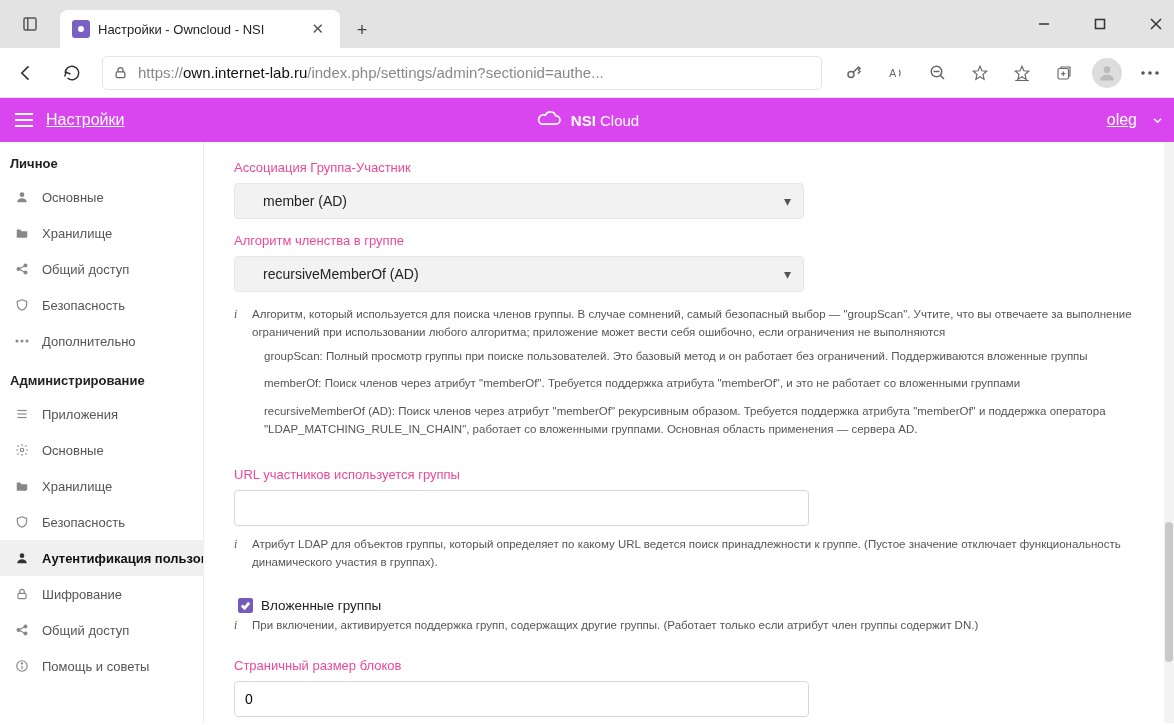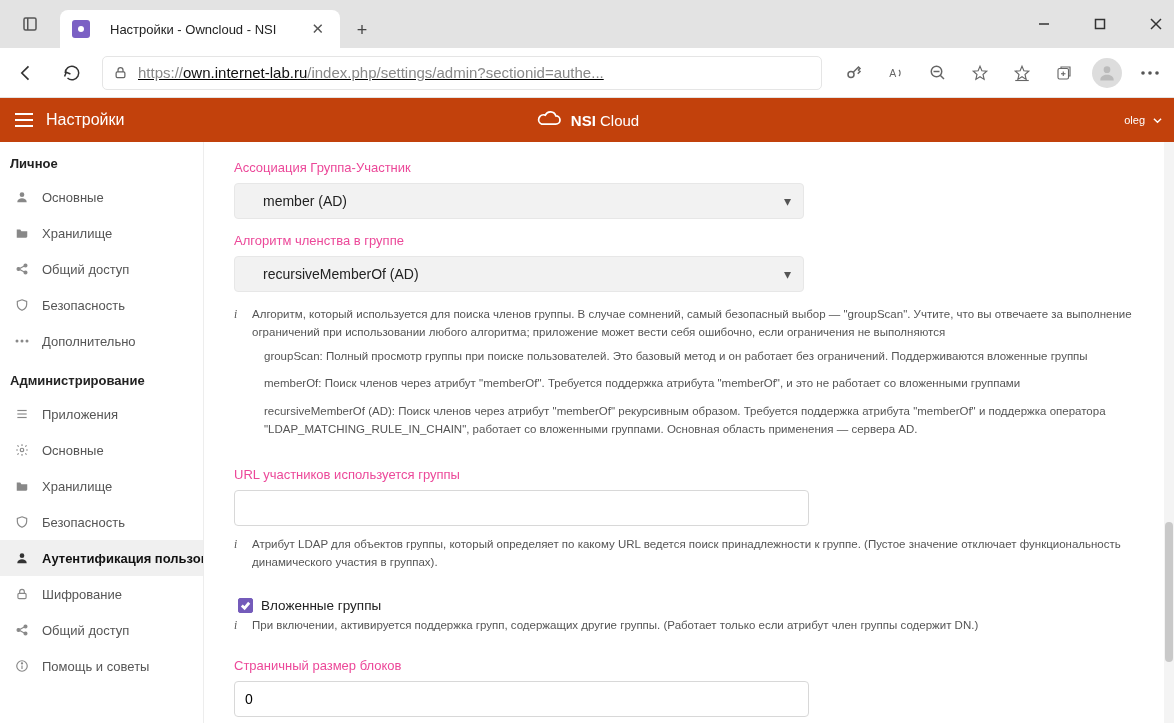--- a/index.html
+++ b/index.html
@@ -1,48 +1,48 @@
 <!DOCTYPE html>
 <html><head>
 <meta charset="utf-8">
 <style>
   * { box-sizing: border-box; margin: 0; padding: 0; font-family: "Segoe UI", Arial, sans-serif; }
   html, body { width: 1174px; height: 725px; overflow: hidden; background: #fff; }
 
   
   .titlebar { height: 48px; background: #e3e3e3; display: flex; align-items: flex-end; }
   .titlebar-left { width: 60px; display: flex; align-items: center; justify-content: center; height: 100%; }
-  .tab { background: #fff; height: 38px; border-radius: 8px 8px 0 0; display: flex; align-items: center; padding: 0 12px; min-width: 280px; gap: 20px; }
+  .tab { background: #fff; height: 38px; border-radius: 8px 8px 0 0; display: flex; align-items: center; padding: 0 12px; min-width: 280px; gap: 8px; }
   .tab .favicon { width: 18px; height: 18px; background: #7b60c4; border-radius: 3px; display: flex; align-items: center; justify-content: center; }
   .tab .favicon svg { width: 12px; height: 12px; fill: #fff; }
   .tab-title { font-size: 13px; color: #222; flex: 1; white-space: nowrap; overflow: hidden; }
   .tab-close { color: #555; font-size: 15px; cursor: pointer; padding: 2px 4px; }
   .new-tab { width: 32px; height: 32px; display: flex; align-items: center; justify-content: center; color: #444; font-size: 18px; margin-left: 6px; margin-bottom: 2px; cursor: pointer; }
   .titlebar-spacer { flex: 1; }
   .win-controls { display: flex; height: 100%; align-items: center; padding-right: 4px; gap: 28px; }
   .win-btn { width: 28px; height: 28px; display: flex; align-items: center; justify-content: center; color: #333; }
 
   .addressbar { height: 50px; background: #fff; border-bottom: 1px solid #e3e3e3; display: flex; align-items: center; padding: 0 10px; gap: 14px; }
   .nav-btn { width: 32px; height: 32px; display: flex; align-items: center; justify-content: center; color: #333; border-radius: 4px; }
-  .url-box { flex: 1; height: 34px; background: #fff; border: 1px solid #e5e5e5; border-radius: 5px; display: flex; align-items: center; padding: 0 10px; gap: 10px; max-width: 720px; text-decoration: underline; }
+  .url-box { flex: 1; height: 34px; background: #fff; border: 1px solid #e5e5e5; border-radius: 5px; display: flex; align-items: center; padding: 0 10px; gap: 10px; max-width: 720px; }
   .url-text { font-size: 15px; color: #888; white-space: nowrap; overflow: hidden; }
   .url-text .host { color: #111; }
   .addr-icons { display: flex; gap: 14px; align-items: center; margin-left: auto; }
   .addr-icon { width: 28px; height: 28px; display: flex; align-items: center; justify-content: center; color: #555; }
   .avatar { width: 30px; height: 30px; border-radius: 50%; background: #ddd; display: flex; align-items: center; justify-content: center; }
 
   
-  .app-header { height: 44px; background: #c2410c; color: #fff; display: flex; align-items: center; padding: 0 12px; position: relative; }
+  .app-header { height: 44px; background: #d946ef; color: #fff; display: flex; align-items: center; padding: 0 12px; position: relative; text-decoration: underline; }
   .hamburger { width: 24px; height: 24px; display: flex; align-items: center; justify-content: center; margin-right: 10px; }
   .app-title { font-size: 16px; font-weight: 400; }
   .app-brand { position: absolute; left: 50%; transform: translateX(-50%); display: flex; align-items: center; gap: 8px; }
   .app-brand svg { width: 28px; height: 20px; fill: #fff; }
   .brand-text { font-size: 15px; }
   .brand-text b { font-weight: 600; }
-  .user-menu { margin-left: auto; font-size: 11px; display: flex; align-items: center; gap: 8px; }
+  .user-menu { margin-left: auto; font-size: 16px; display: flex; align-items: center; gap: 16px; }
 
   
   .app-body { display: flex; height: 581px; }
   .sidebar { width: 204px; border-right: 1px solid #ededed; background: #fff; overflow-y: auto; font-size: 13px; color: #222; }
   .side-group-title { font-weight: 600; padding: 14px 10px 8px 10px; font-size: 13px; }
   .side-item { display: flex; align-items: center; gap: 12px; padding: 10px 10px 10px 14px; color: #555; cursor: pointer; white-space: nowrap; overflow: hidden; text-overflow: ellipsis; }
   .side-item.active { background: #f0f0f0; font-weight: 600; color: #111; }
   .side-icon { width: 16px; height: 16px; display: flex; align-items: center; justify-content: center; flex-shrink: 0; color: #888; }
   .side-item.active .side-icon { color: #333; }
 

